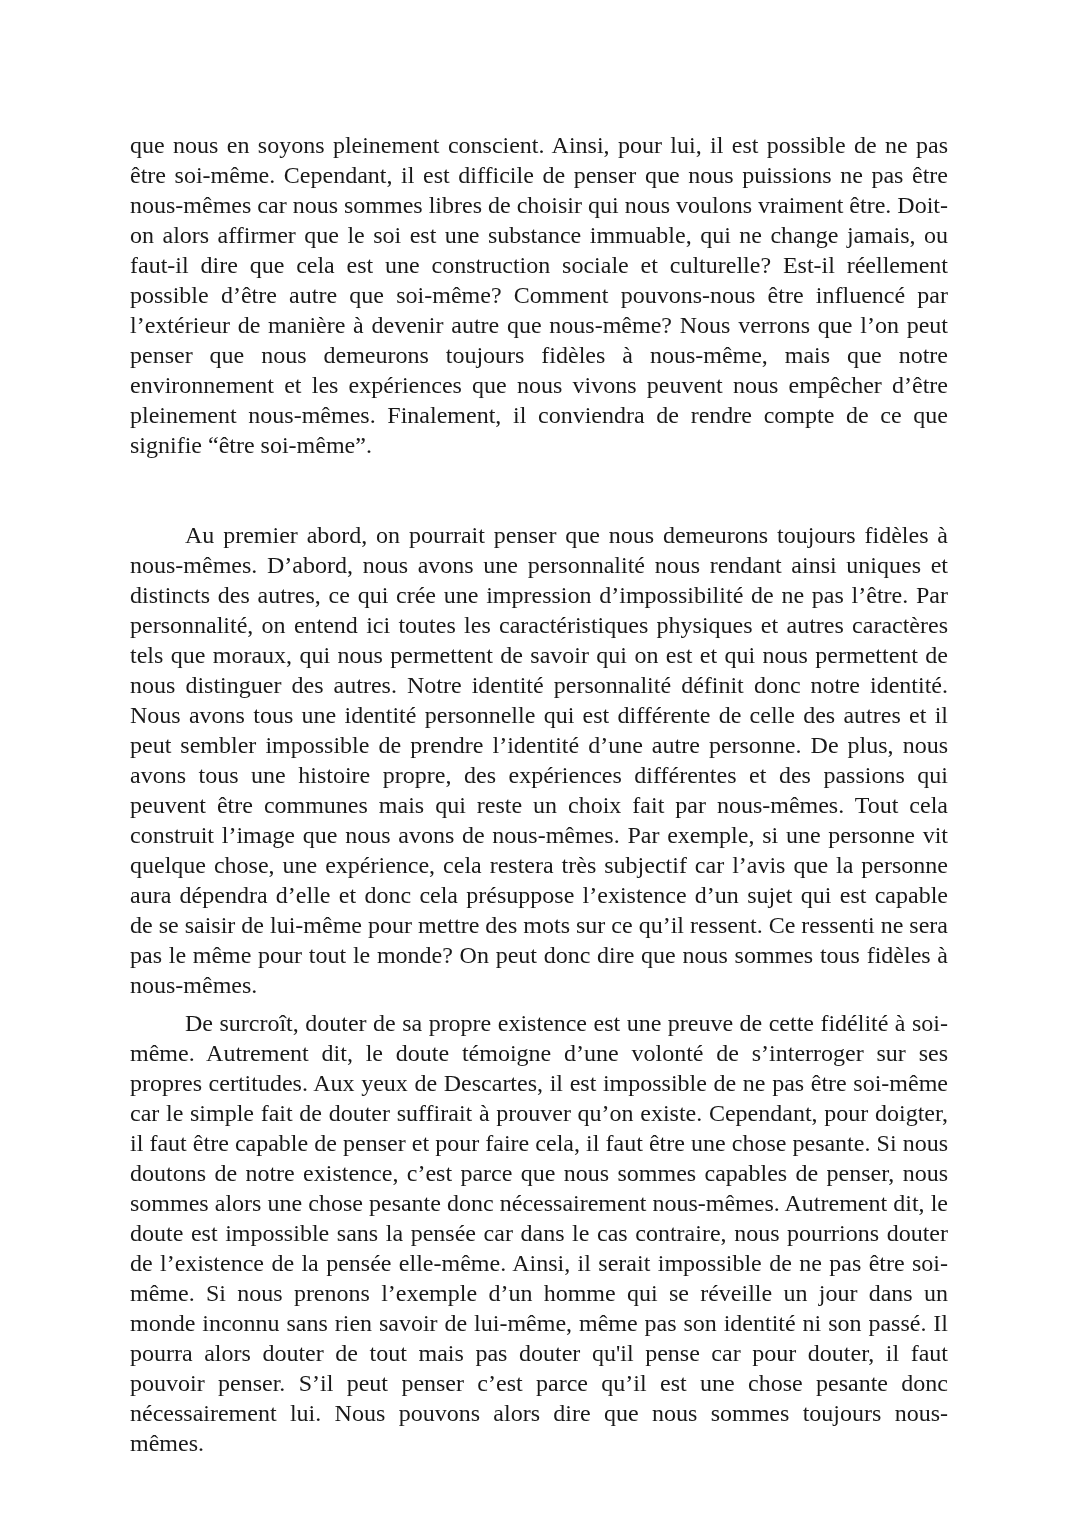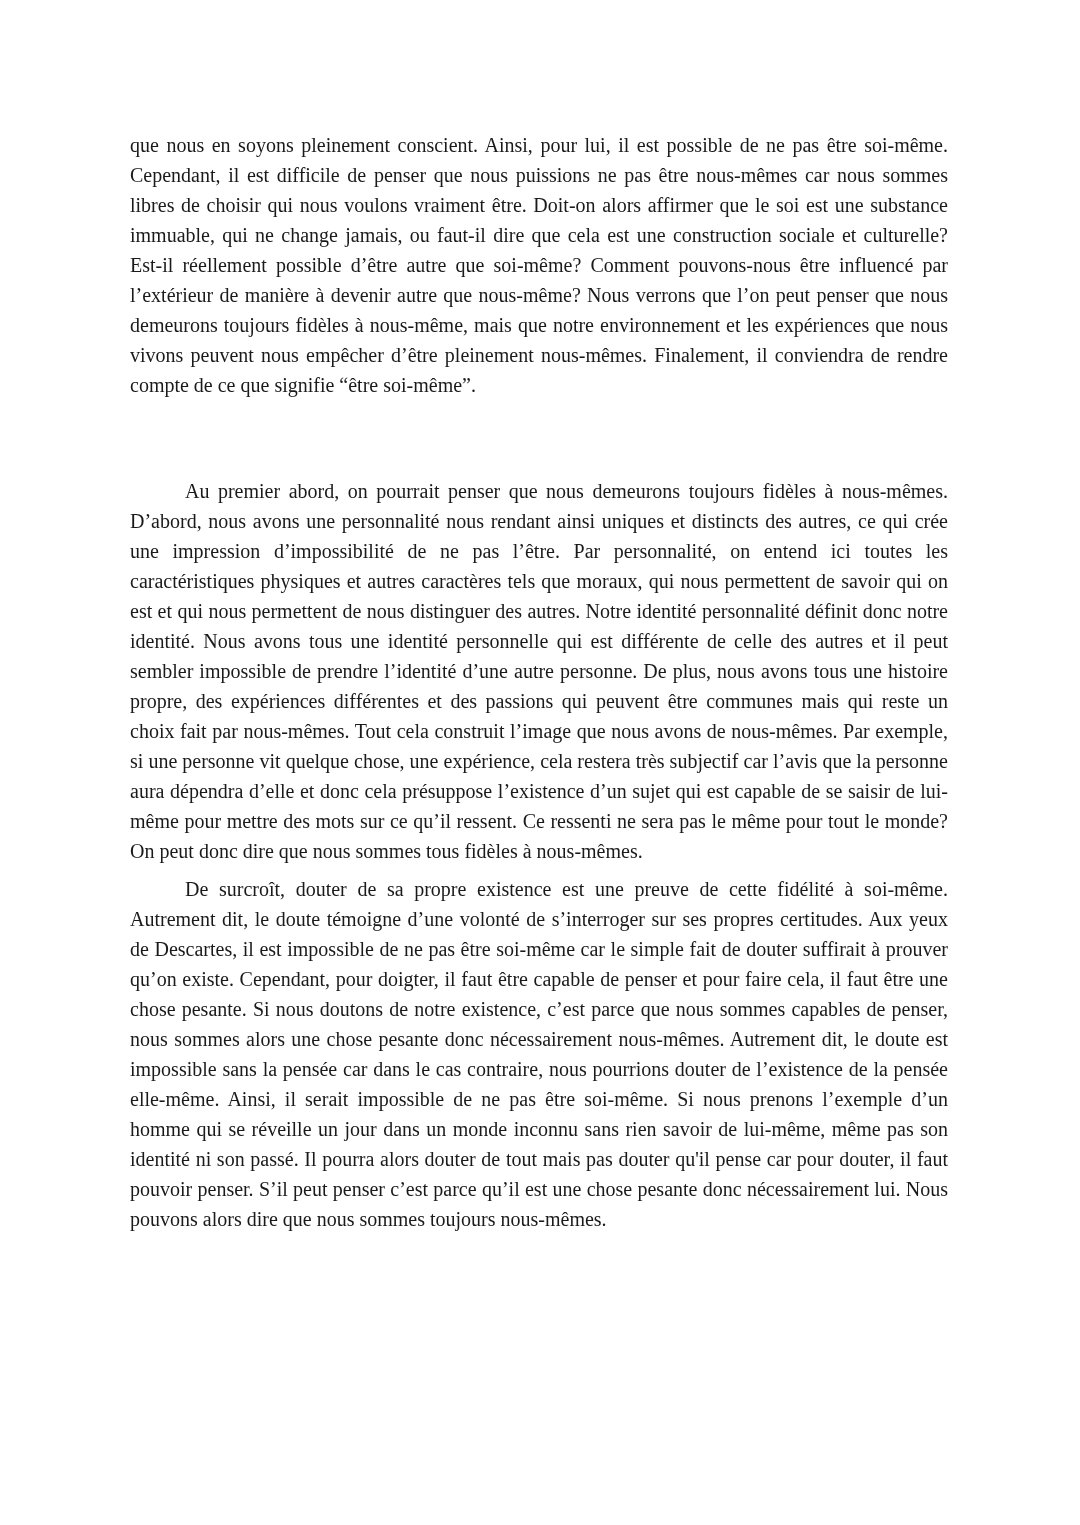--- a/index.html
+++ b/index.html
@@ -12,34 +12,34 @@
       height: 1525px;
       position: relative;
       overflow: hidden;
     }
     .page {
       position: absolute;
       left: 130px;
       top: 130px;
       width: 818px;
       font-family: "Liberation Serif", "DejaVu Serif", serif;
-      font-size: 20px;
+      font-size: 24px;
       line-height: 30px;
       color: #1a1a1a;
     }
     .para {
       margin: 0;
       text-align: justify;
       text-align-last: left;
     }
     .indent {
       text-indent: 55px;
     }
     .gap-large {
-      margin-top: 76px;
+      margin-top: 60px;
     }
     .gap-none {
       margin-top: 8px;
     }
     .gap-medium {
       margin-top: 30px;
     }
   </style>
 </head>
 <body>

